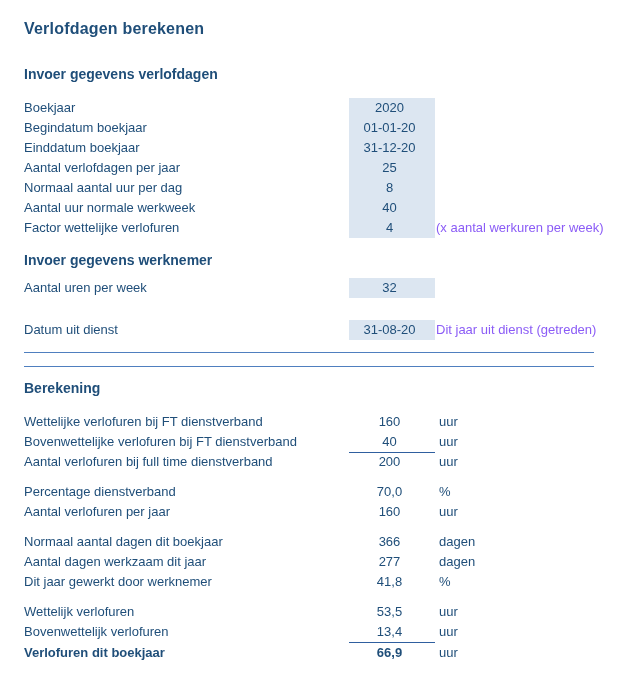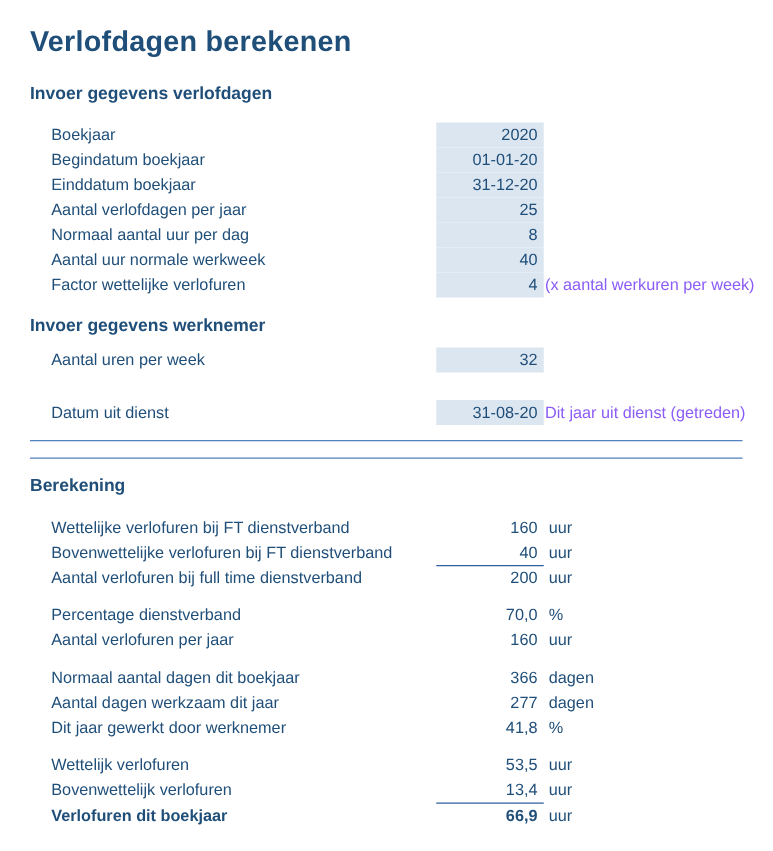--- a/index.html
+++ b/index.html
@@ -19,21 +19,21 @@
     position: relative;
     width: 618px;
     height: 681px;
     box-sizing: border-box;
     padding: 0;
   }
   .title {
     position: absolute;
     left: 24px;
     top: 20px;
-    font-size: 23px;
+    font-size: 16px;
     font-weight: bold;
     color: #1f4e79;
     letter-spacing: 0.2px;
   }
   .section-head {
     font-size: 14px;
     font-weight: bold;
     color: #1f4e79;
   }
   .sec1-head { position: absolute; left: 24px; top: 66px; }
@@ -53,31 +53,31 @@
   
   .row {
     position: absolute;
     left: 24px;
     width: 570px;
     height: 20px;
     line-height: 20px;
   }
   .label {
     position: absolute;
-    left: 17px;
+    left: 0;
     top: 0;
     white-space: nowrap;
     color: #1f4e79;
   }
   .value {
     position: absolute;
     left: 325px;
     width: 86px;
     top: 0;
-    text-align: right;
+    text-align: center;
     padding-right: 5px;
     box-sizing: border-box;
     color: #1f4e79;
     white-space: nowrap;
   }
   .value.filled {
     background: #dce6f1;
   }
   .unit {
     position: absolute;

